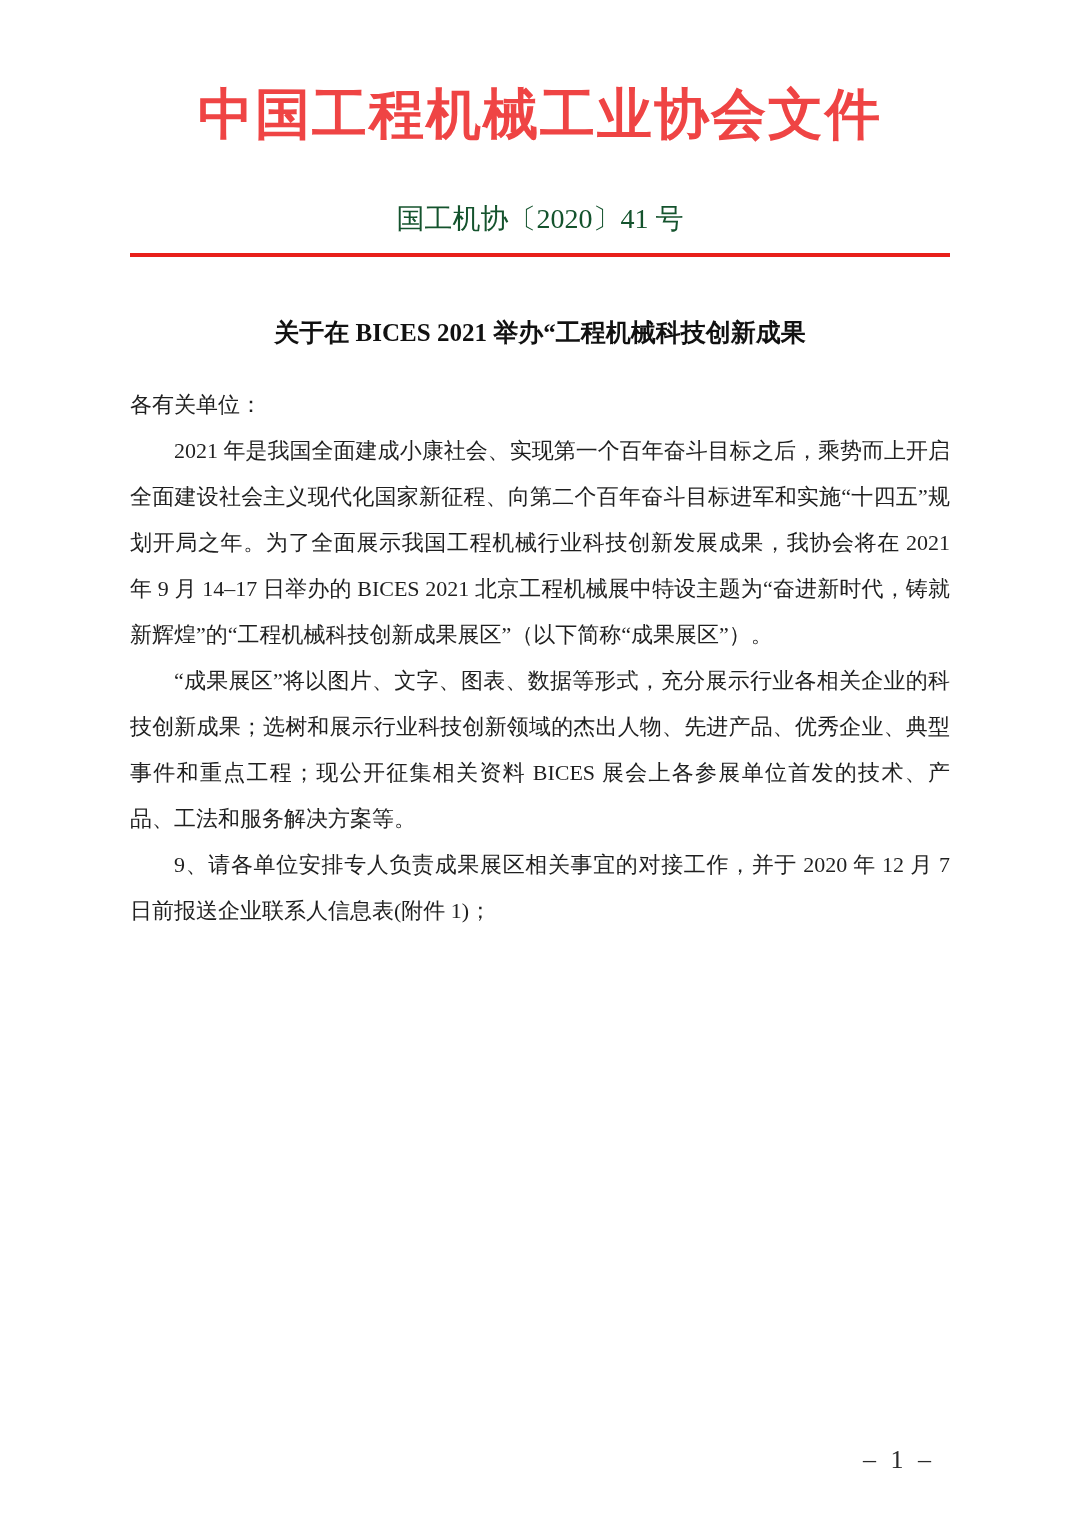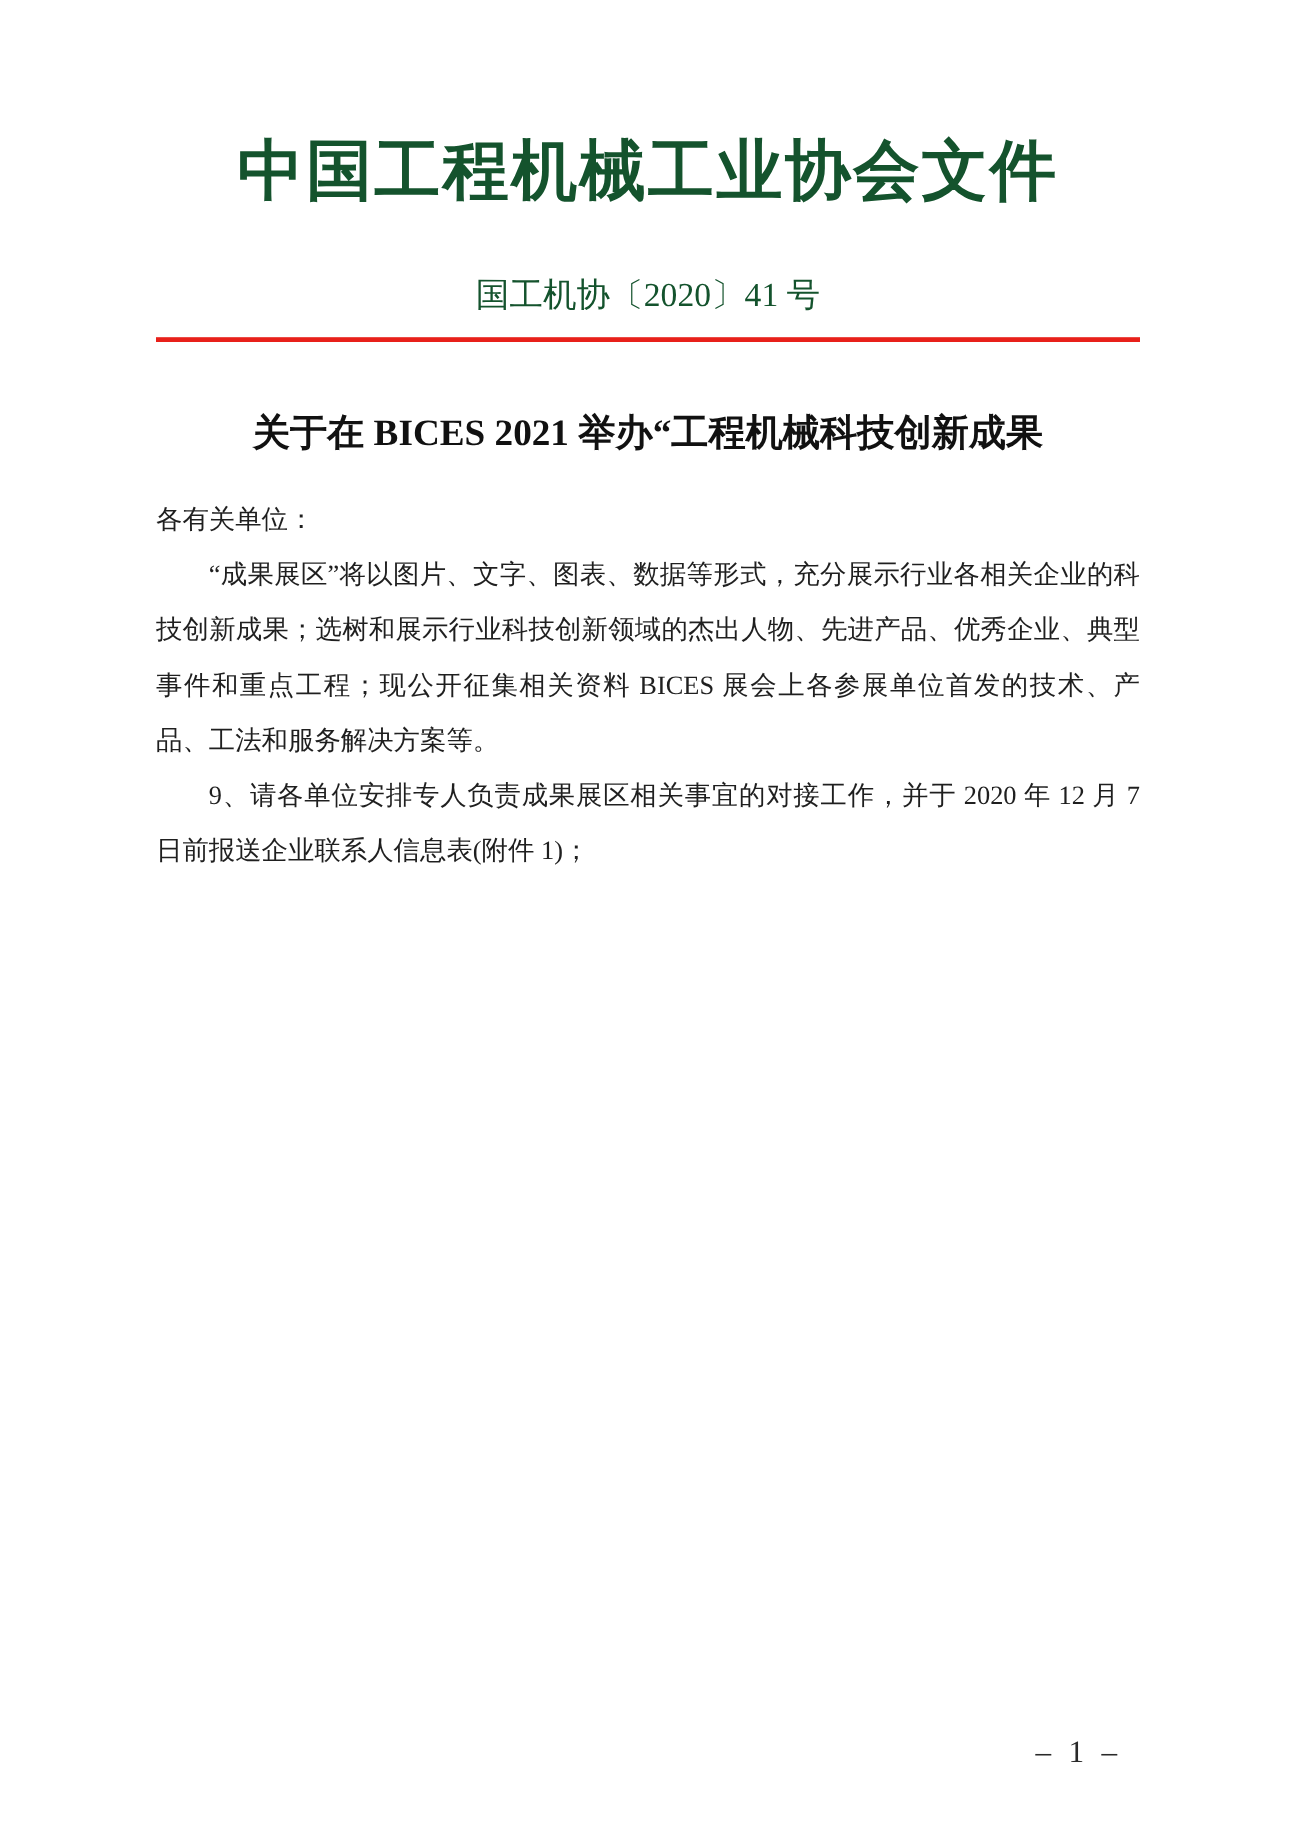--- a/index.html
+++ b/index.html
@@ -18,26 +18,26 @@
   .page {
     position: relative;
     width: 820px;
     height: 1527px;
     margin: 0 auto;
     padding: 0 130px;
     box-sizing: content-box;
   }
   .org-title {
     margin: 0;
-    padding-top: 105px;
+    padding-top: 77px;
     font-size: 55px;
     line-height: 76px;
     font-weight: bold;
     text-align: center;
-    color: #14532d;
+    color: #ef4444;
     letter-spacing: 2px;
     white-space: nowrap;
   }
   .doc-number {
     margin: 0;
     margin-top: 48px;
     font-size: 28px;
     line-height: 36px;
     text-align: center;
     color: #14532d;
@@ -46,21 +46,21 @@
   .red-divider {
     margin-top: 16px;
     height: 4px;
     width: 100%;
     background: #e8201a;
     border: none;
   }
   .doc-title {
     margin: 0;
     margin-top: 52px;
-    font-size: 31px;
+    font-size: 25px;
     line-height: 47px;
     font-weight: bold;
     text-align: center;
     color: #111111;
   }
   .doc-title .title-line {
     display: block;
     white-space: nowrap;
   }
   .body-text {
@@ -100,19 +100,20 @@
   <div class="doc-number">国工机协〔2020〕41 号</div>
 
   <div class="red-divider"></div>
 
   <h2 class="doc-title">
     <span class="title-line">关于在 BICES 2021 举办“工程机械科技创新成果</span>
   </h2>
 
   <div class="body-text">
     <p class="salutation">各有关单位：</p>
+    <p class="para">2021 年是我国全面建成小康社会、实现第一个百年奋斗目标之后，乘势而上开启全面建设社会主义现代化国家新征程、向第二个百年奋斗目标进军和实施“十四五”规划开局之年。为了全面展示我国工程机械行业科技创新发展成果，我协会将在 2021 年 9 月 14–17 日举办的 BICES 2021 北京工程机械展中特设主题为“奋进新时代，铸就新辉煌”的“工程机械科技创新成果展区”（以下简称“成果展区”）。</p>
     <p class="para">“成果展区”将以图片、文字、图表、数据等形式，充分展示行业各相关企业的科技创新成果；选树和展示行业科技创新领域的杰出人物、先进产品、优秀企业、典型事件和重点工程；现公开征集相关资料 BICES 展会上各参展单位首发的技术、产品、工法和服务解决方案等。</p>
     <p class="para">9、请各单位安排专人负责成果展区相关事宜的对接工作，并于 2020 年 12 月 7 日前报送企业联系人信息表(附件 1)；</p>
   </div>
 
   <div class="page-number">– 1 –</div>
 
 </div>
 
 </body></html>

